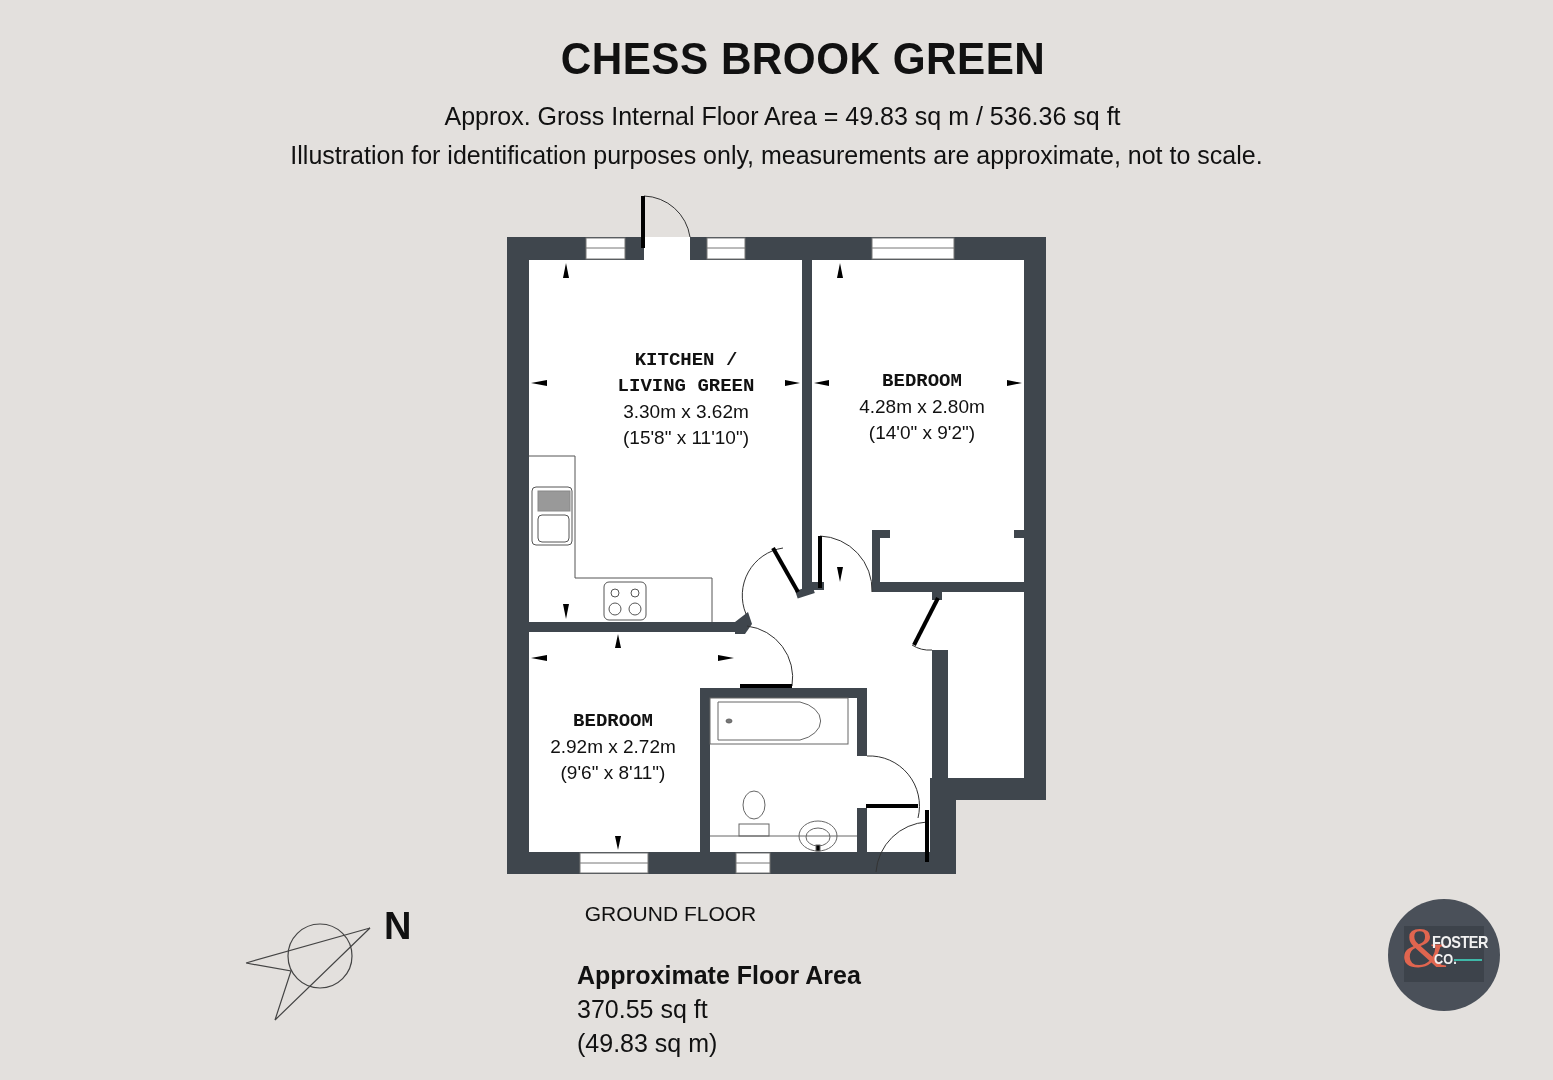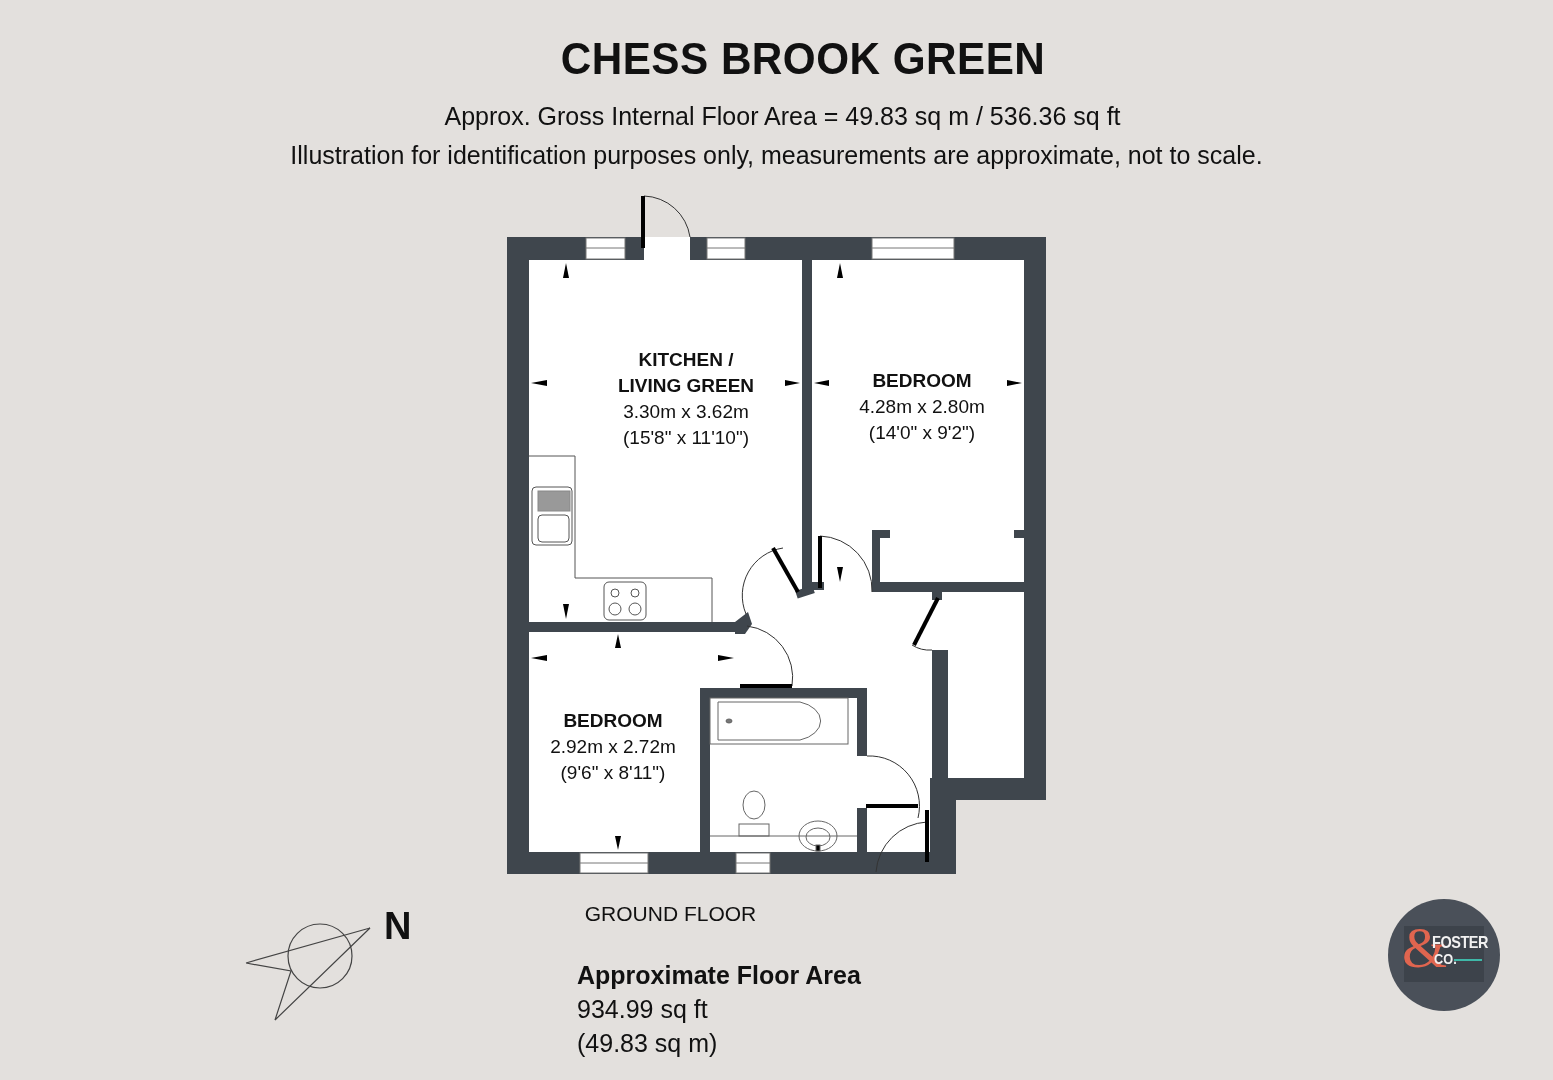--- a/index.html
+++ b/index.html
@@ -22,21 +22,21 @@
       font-size: 25px; margin-left: 6px;
     }
     .sub1 span { display: inline-block; margin-left: 0; position: relative; left: 0px; }
     .sub2 {
       left: 0; width: 1553px; top: 141px; text-align: center;
       font-size: 25px;
     }
     .room-label {
       text-align: center; font-size: 19px; line-height: 26px;
     }
-    .room-label .name { font-weight: bold; }
+    .room-label .name { font-weight: bold; font-family: Liberation Mono, monospace; }
     .floor-label {
       left: 0; width: 1337px; top: 902px; text-align: center;
       font-size: 21px;
     }
     .floor-label span { position: relative; left: 2px; }
     .area-block {
       left: 577px; width: 400px; top: 958px; text-align: left;
       font-size: 25px; line-height: 34px;
     }
     .area-block .head { font-weight: bold; }
@@ -209,21 +209,21 @@
 <div class="abs room-label" style="left:503px; top:708px; width:220px;">
   <div class="name">BEDROOM</div>
   <div>2.92m x 2.72m</div>
   <div>(9'6" x 8'11")</div>
 </div>
 
 <div class="abs floor-label"><span>GROUND FLOOR</span></div>
 
 <div class="abs area-block">
   <div class="head">Approximate Floor Area</div>
-  <div>934.99 sq ft</div>
+  <div>370.55 sq ft</div>
   <div>(49.83 sq m)</div>
 </div>
 
 <div class="abs north-letter">N</div>
 
 <div class="abs logo">
   <div class="logo-inner"></div>
   <div class="logo-amp">&amp;</div>
   <div class="logo-foster">FOSTER</div>
   <div class="logo-co">CO.</div>

